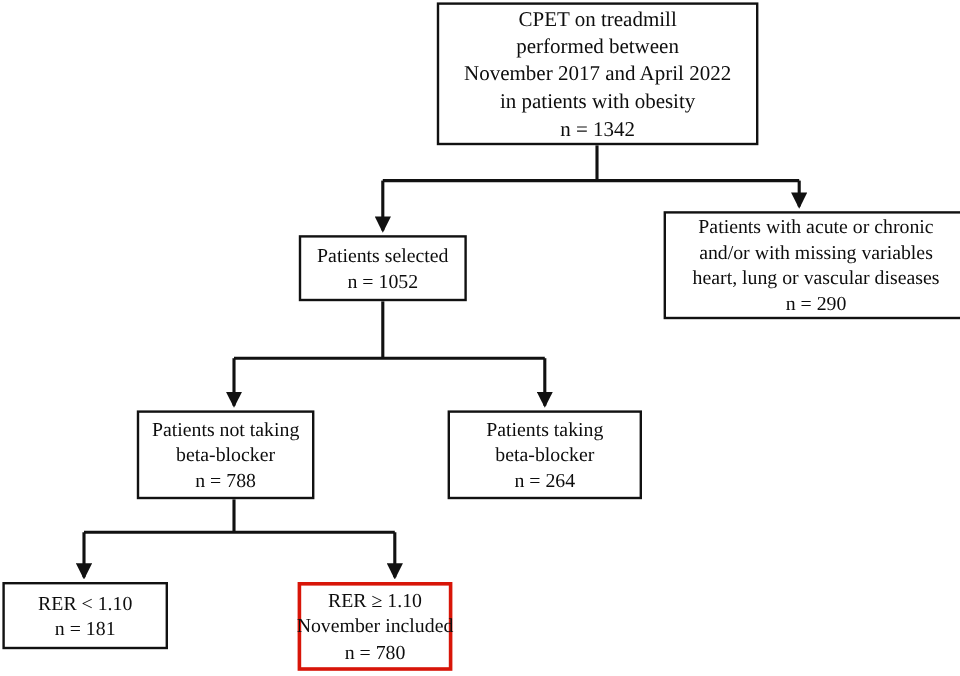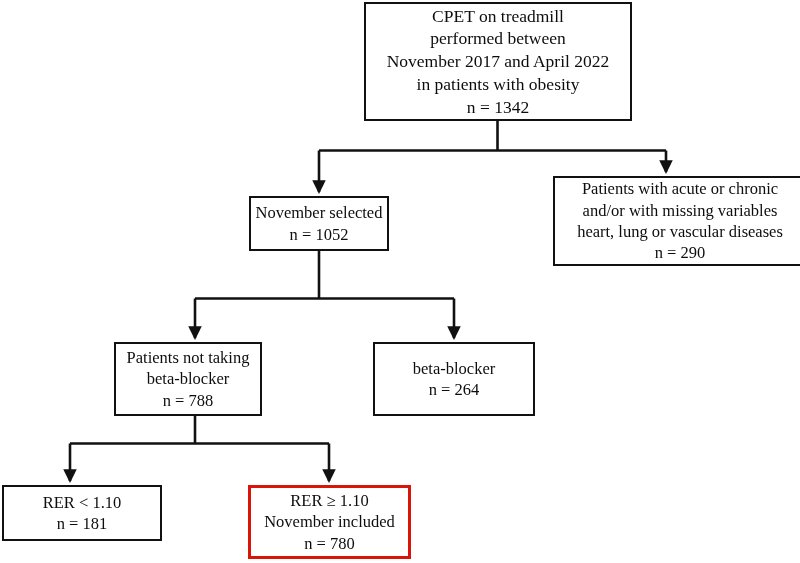--- a/index.html
+++ b/index.html
@@ -45,22 +45,22 @@
   .node .line {
     display: block;
     white-space: nowrap;
   }
   
   #node-source        { left: 364px; top: 2px;   width: 268px; height: 119px; font-size: 17.5px; }
   #node-excluded      { left: 538px; top: 176px; width: 254px; height: 90px;  font-size: 16.5px; margin-left: 15px; }
   #node-selected      { left: 249px; top: 196px; width: 140px; height: 55px;  font-size: 16.5px; }
   #node-no-bb         { left: 114px; top: 342px; width: 148px; height: 74px;  font-size: 16.5px; }
   #node-bb            { left: 373px; top: 342px; width: 162px; height: 74px;  font-size: 16.5px; }
-  #node-rer-low       { left: 2px;   top: 485px; width: 160px; height: 56px;  font-size: 16.5px; }
-  #node-rer-high      { left: 248px; top: 485px; width: 163px; height: 74px;  font-size: 16.5px; }
+  #node-rer-low       { left: 2px;   top: 485px; width: 138px; height: 56px;  font-size: 16.5px; }
+  #node-rer-high      { left: 248px; top: 485px; width: 129px; height: 74px;  font-size: 16.5px; }
 </style>
 </head>
 <body>
 
 <div id="canvas">
 
   <svg class="connectors" viewBox="0 0 800 563" width="800" height="563" xmlns="http://www.w3.org/2000/svg">
     <defs>
       <marker id="arrow" viewBox="0 0 10 10" refX="8.6" refY="5" markerWidth="5.2" markerHeight="5.2" orient="auto-start-reverse">
         <path d="M 0 0 L 10 5 L 0 10 z" fill="#111111"></path>
@@ -95,31 +95,32 @@
   </div>
 
   <div class="node" id="node-excluded">
     <span class="line">Patients with acute or chronic</span>
     <span class="line">and/or with missing variables</span>
     <span class="line">heart, lung or vascular diseases</span>
     <span class="line">n = 290</span>
   </div>
 
   <div class="node" id="node-selected">
-    <span class="line">November selected</span>
+    <span class="line">Patients selected</span>
     <span class="line">n = 1052</span>
   </div>
 
   <div class="node" id="node-no-bb">
     <span class="line">Patients not taking</span>
     <span class="line">beta-blocker</span>
     <span class="line">n = 788</span>
   </div>
 
   <div class="node" id="node-bb">
+    <span class="line">Patients taking</span>
     <span class="line">beta-blocker</span>
     <span class="line">n = 264</span>
   </div>
 
   <div class="node" id="node-rer-low">
     <span class="line">RER &lt; 1.10</span>
     <span class="line">n = 181</span>
   </div>
 
   <div class="node highlight" id="node-rer-high">

